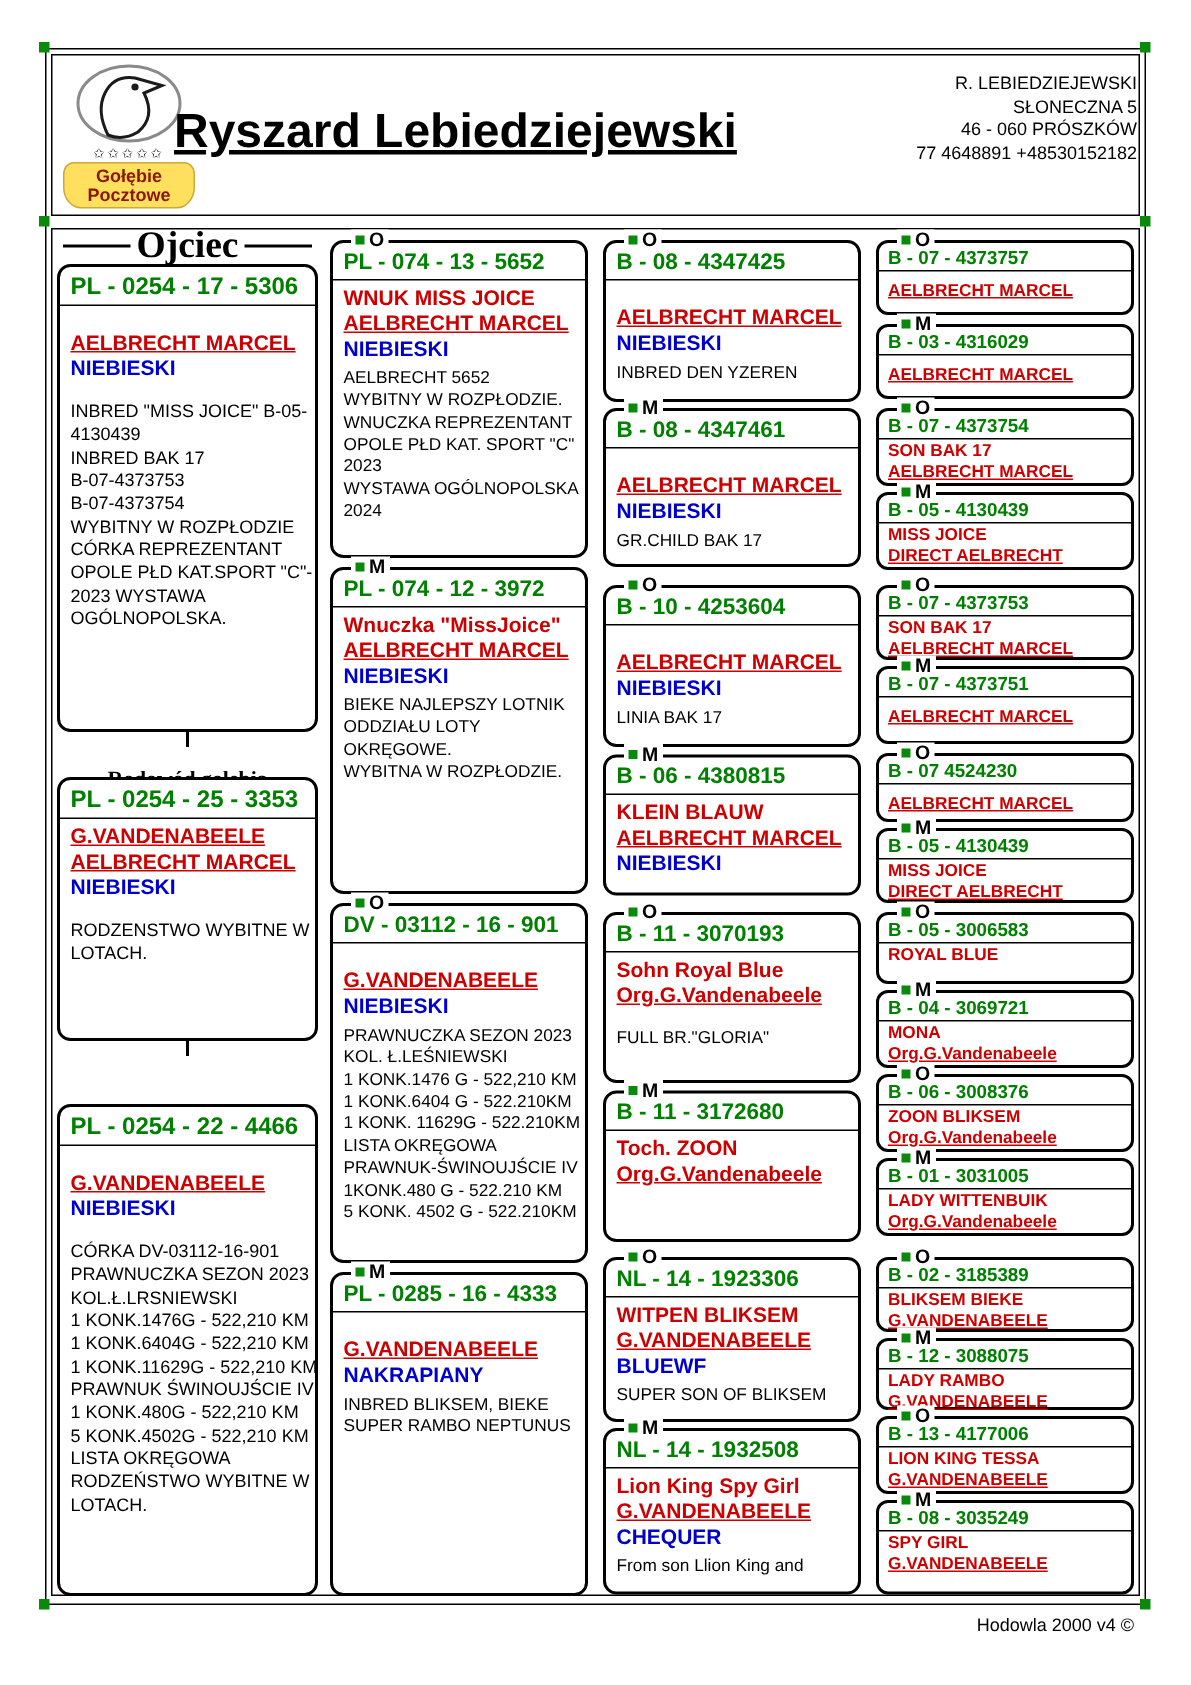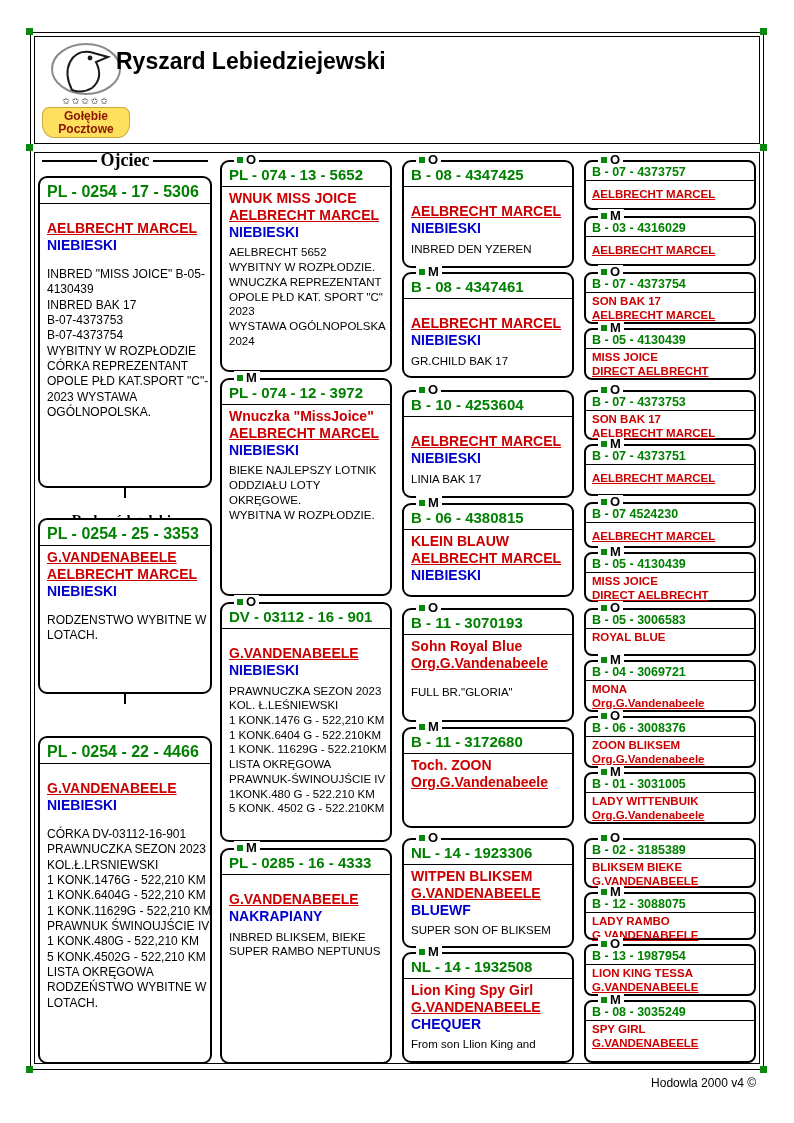--- a/index.html
+++ b/index.html
@@ -13,22 +13,22 @@
   .headerf{left:34px;top:36px;width:726px;height:108px}
   .mainf{left:34px;top:152px;width:726px;height:912px}
   .csq{position:absolute;width:7px;height:7px;background:var(--msq,#0a8a0a)}
 
   
   .logo{position:absolute;left:42px;top:42px;width:88px;text-align:center}
   .stars{font-size:9px;letter-spacing:2px;color:#222;margin-top:-4px}
   .ribbon{margin-top:1px;background:#ffdf5e;border:1px solid #c9a93a;
           border-radius:7px 7px 12px 12px/8px 8px 14px 14px;
           color:#8b1500;font-weight:bold;font-size:12px;line-height:1.05;padding:2px 1px}
-  .title{position:absolute;left:116px;top:48px;font-size:23px;font-weight:bold;
-         }
+  .title{position:absolute;left:116px;top:69px;font-size:32px;font-weight:bold;
+         text-decoration:underline}
   .address{position:absolute;right:36px;top:48px;text-align:right;font-size:12px;line-height:1.3}
   .footer{position:absolute;right:38px;top:1076px;font-size:12px}
 
   
   .pbox{position:absolute;border:2px solid #000;border-radius:9px;background:#fff;padding:4px 7px}
   .marker{position:absolute;top:-9px;left:12px;background:#fff;padding:0 3px;font-size:13px;
           font-weight:bold;line-height:1;display:flex;align-items:center;gap:3px}
   .msq{width:6px;height:6px;background:var(--msq,#0a8a0a);display:inline-block}
   .ln{white-space:nowrap}
   .ring{color:var(--ring,#008000);font-weight:bold;font-size:15px;line-height:1.2}
@@ -42,21 +42,21 @@
   .g1 .desc{font-size:12px}
   .g4{padding:3px 6px;border-radius:8px}
   .g4 .ring{font-size:12.5px;line-height:1.15}
   .g4 .name,.g4 .nameu{font-size:11.5px;line-height:1.15}
   .g4 .sep{margin:1px -6px 2px}
 
   
   .gtitle{position:absolute;display:flex;align-items:center;font-family:"Liberation Serif",serif;
           font-weight:bold}
   .gtitle .tline{flex:1;height:0;border-top:2.5px solid #000;margin:0 4px}
-  .father-t{left:38px;top:150px;width:174px;font-size:18px}
+  .father-t{left:38px;top:150px;width:174px;font-size:25px}
   .pedigree-t{left:38px;top:512px;width:174px;font-size:14.5px}
   .mother-t{left:38px;top:702px;width:174px;font-size:23px}
   .vconn{position:absolute;left:124px;width:2px;background:#000}
 </style>
 </head>
 <body>
 
 <div class="page" id="page">
   <div class="frame outerf"></div>
   <div class="frame headerf"></div>
@@ -77,20 +77,26 @@
     </svg>
     <div class="stars">✩✩✩✩✩</div>
     <div class="ribbon">
       <div>Gołębie</div>
       <div>Pocztowe</div>
     </div>
   </div>
 
   <div class="title">Ryszard Lebiedziejewski</div>
 
+  <div class="address">
+    <div>R. LEBIEDZIEJEWSKI</div>
+    <div>SŁONECZNA 5</div>
+    <div>46 - 060 PRÓSZKÓW</div>
+    <div>77 4648891  +48530152182</div>
+  </div>
 
   <div class="gtitle father-t">
     <span class="tline"></span>
     <span>Ojciec</span>
     <span class="tline"></span>
   </div>
   <div class="gtitle pedigree-t">
     <span class="tline"></span>
     <span>Rodowód gołębia</span>
     <span class="tline"></span>
@@ -372,21 +378,21 @@
     </div>
     <div class="pbox g4" style="left: 584px; top: 892px; width: 172px; height: 48px;">
       <span class="marker"><span class="msq"></span>M</span>
       <div class="ln ring">B - 12 - 3088075</div>
       <div class="sep"></div>
       <div class="ln name">LADY RAMBO</div>
       <div class="ln nameu">G.VANDENABEELE</div>
     </div>
     <div class="pbox g4" style="left: 584px; top: 944px; width: 172px; height: 52px;">
       <span class="marker"><span class="msq"></span>O</span>
-      <div class="ln ring">B - 13 - 1987954</div>
+      <div class="ln ring">B - 13 - 4177006</div>
       <div class="sep"></div>
       <div class="ln name">LION KING TESSA</div>
       <div class="ln nameu">G.VANDENABEELE</div>
     </div>
     <div class="pbox g4" style="left: 584px; top: 1000px; width: 172px; height: 63px;">
       <span class="marker"><span class="msq"></span>M</span>
       <div class="ln ring">B - 08 - 3035249</div>
       <div class="sep"></div>
       <div class="ln name">SPY GIRL</div>
       <div class="ln nameu">G.VANDENABEELE</div>

